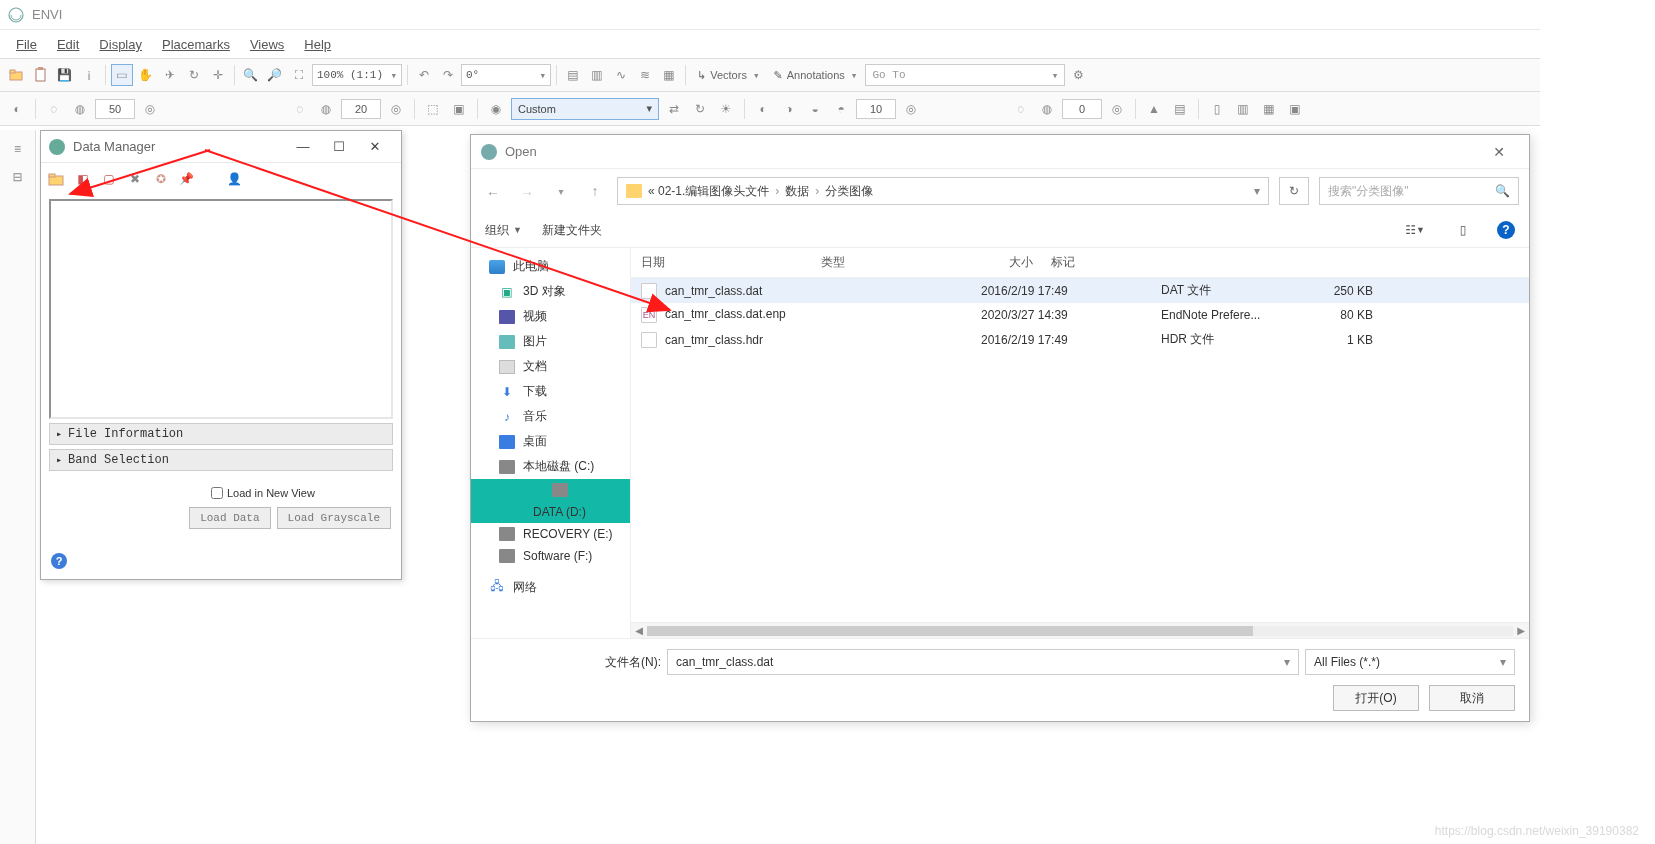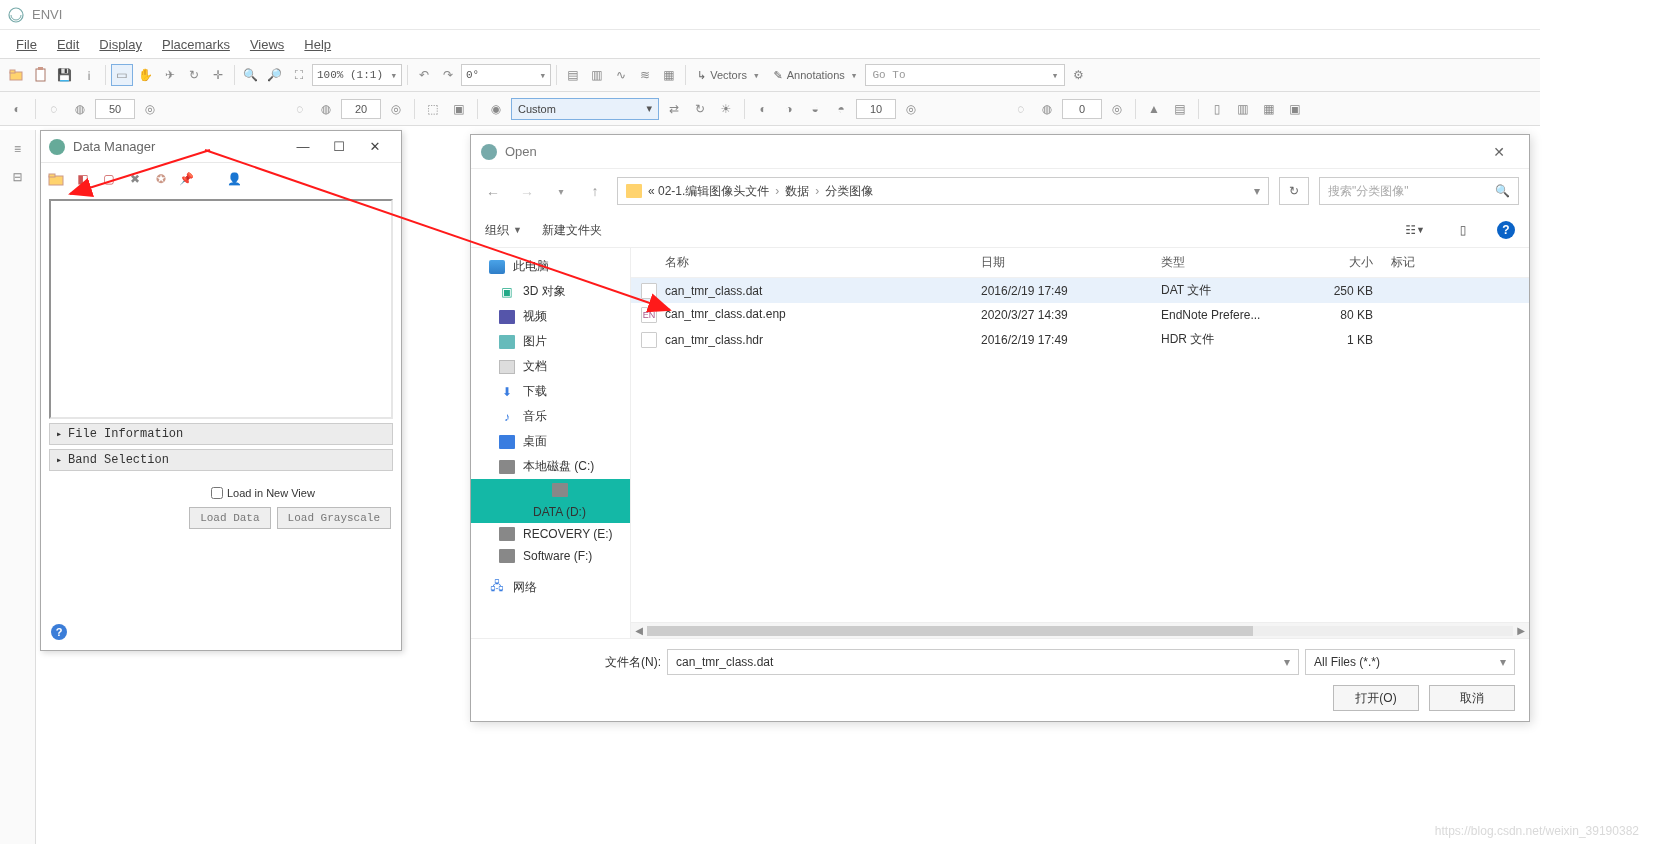--- a/index.html
+++ b/index.html
@@ -27,21 +27,21 @@
 .goto-box::after { content:"▾"; margin-left:auto; color:#888; }
 
 .toolbar2 { display:flex; align-items:center; gap:4px; padding:4px 6px; border-bottom:1px solid #ddd; background:#fafafa; height:34px; }
 .val-box { width:40px; height:20px; border:1px solid #ccc; background:#fff; display:flex; align-items:center; justify-content:center; font-size:11px; color:#555; }
 .custom-combo { width:148px; height:22px; border:1px solid #7eb0e2; background:#e8f1fb; display:flex; align-items:center; padding:0 6px; font-size:11px; color:#444; }
 .custom-combo::after { content:"▾"; margin-left:auto; color:#555; }
 
 .left-sidebar { position:absolute; top:130px; left:0; width:36px; bottom:0; background:#fafafa; border-right:1px solid #ddd; padding-top:8px; display:flex; flex-direction:column; align-items:center; gap:6px; }
 
 
-.dm-window { position:absolute; top:130px; left:40px; width:362px; height:521px; background:#fff; border:1px solid #aaa; box-shadow:2px 2px 6px rgba(0,0,0,0.15); z-index:5; }
+.dm-window { position:absolute; top:130px; left:40px; width:362px; height:450px; background:#fff; border:1px solid #aaa; box-shadow:2px 2px 6px rgba(0,0,0,0.15); z-index:5; }
 .dm-title { display:flex; align-items:center; height:32px; padding:0 8px; border-bottom:1px solid #e8e8e8; }
 .dm-title .dm-icon { width:16px; height:16px; background:#6a9; border-radius:50%; margin-right:8px; }
 .dm-title .dm-text { color:#666; flex:1; font-size:13px; }
 .dm-title .win-btn { width:36px; height:24px; display:flex; align-items:center; justify-content:center; color:#444; cursor:pointer; font-size:13px; }
 .dm-toolbar { display:flex; align-items:center; gap:6px; padding:6px; }
 .dm-tool { width:20px; height:20px; display:flex; align-items:center; justify-content:center; cursor:pointer; }
 .dm-list { margin:4px 8px; height:220px; border:2px inset #e6e6e6; background:#fff; }
 .dm-section { margin:4px 8px; height:22px; background:#ececec; border:1px solid #ccc; display:flex; align-items:center; padding:0 6px; font-family:"Courier New",monospace; font-size:12px; cursor:pointer; }
 .dm-section::before { content:"▸"; margin-right:6px; color:#333; font-size:10px; }
 .dm-footer { display:flex; align-items:center; justify-content:flex-end; gap:10px; padding:8px 10px; margin-top:8px; }
@@ -367,21 +367,20 @@
           <span class="ti-icon ico-disk"></span>
           <span>Software (F:)</span>
         </div>
       <div class="tree-item root" style="margin-top:8px">
           <span class="ti-icon ico-net">🖧</span>
           <span>网络</span>
         </div>
     </div>
     <div class="file-area">
       <div class="file-head">
-        <div class="col-name" style="padding-left:24px">名称</div>
         <div class="col-date">日期</div>
         <div class="col-type">类型</div>
         <div class="col-size">大小</div>
         <div class="col-tag">标记</div>
       </div>
       <div id="file-rows">
           <div class="file-row sel">
             <div class="col-name" style="display:flex;align-items:center">
               <span class="fi-icon"></span>
               <span>can_tmr_class.dat</span>

